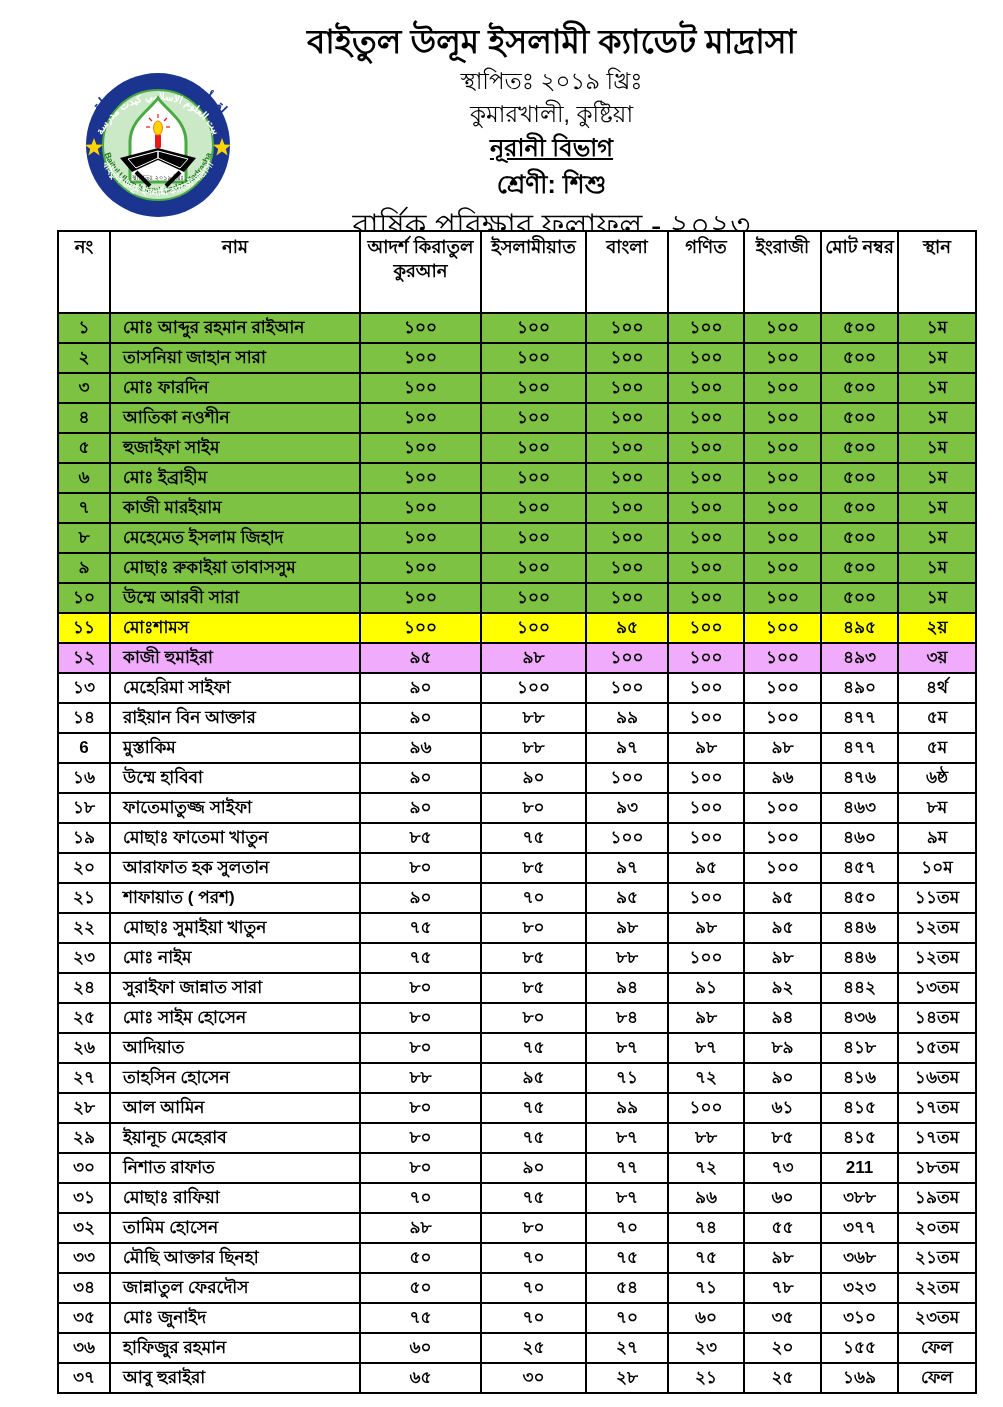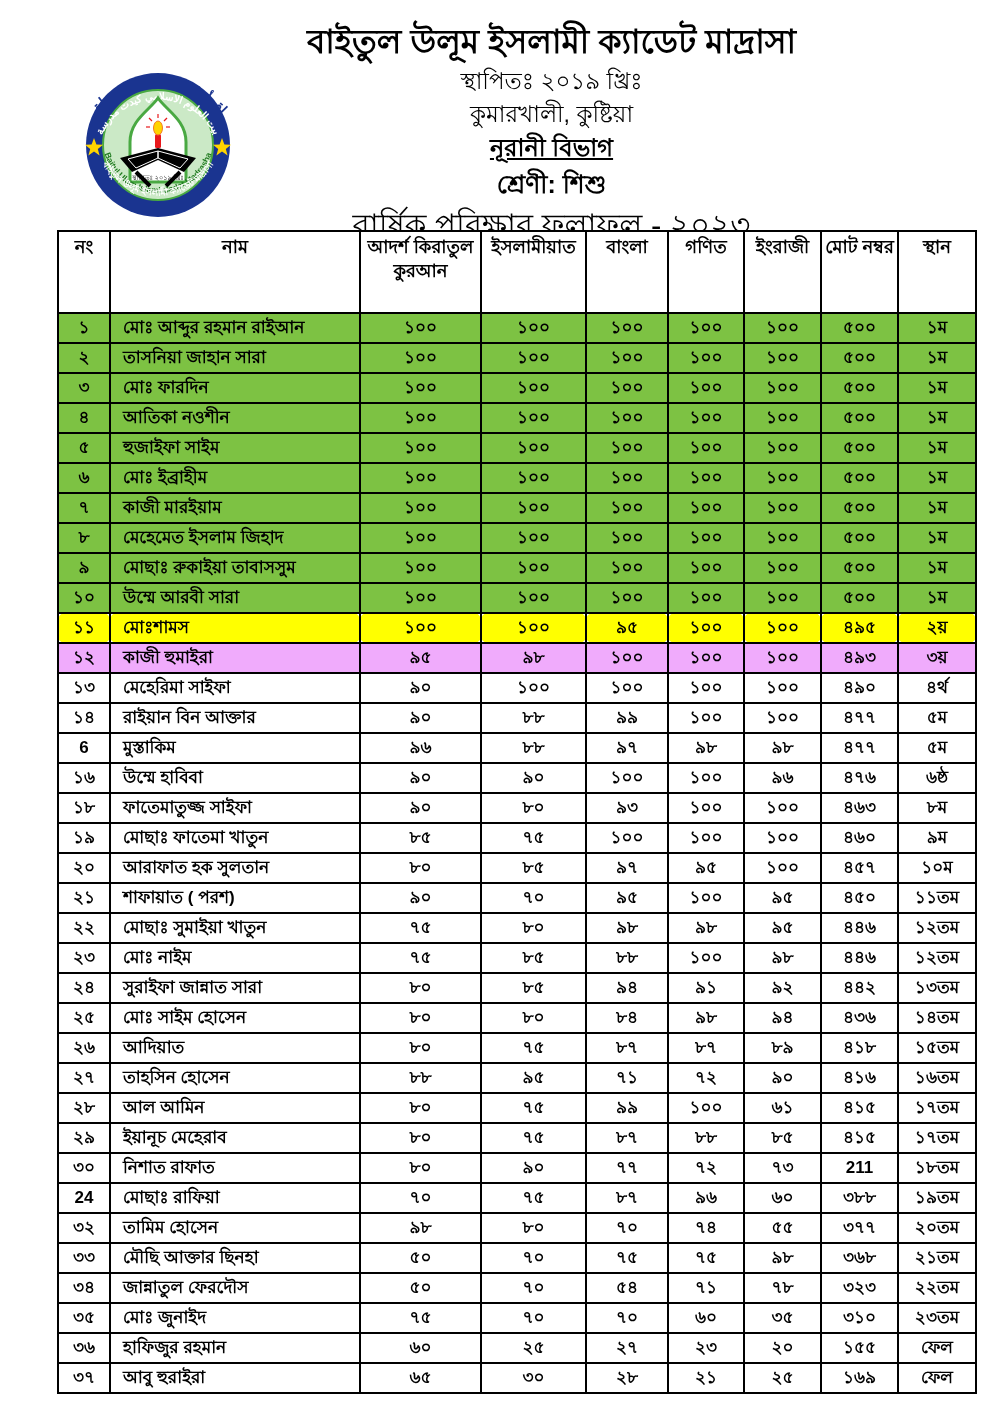--- a/index.html
+++ b/index.html
@@ -472,21 +472,21 @@
           <td class="name-col">নিশাত রাফাত</td>
           <td>৮০</td>
           <td>৯০</td>
           <td>৭৭</td>
           <td>৭২</td>
           <td>৭৩</td>
           <td>211</td>
           <td>১৮তম</td>
         </tr>
         <tr>
-          <td>24</td>
+          <td>৩১</td>
           <td class="name-col">মোছাঃ রাফিয়া</td>
           <td>৭০</td>
           <td>৭৫</td>
           <td>৮৭</td>
           <td>৯৬</td>
           <td>৬০</td>
           <td>৩৮৮</td>
           <td>১৯তম</td>
         </tr>
         <tr>

